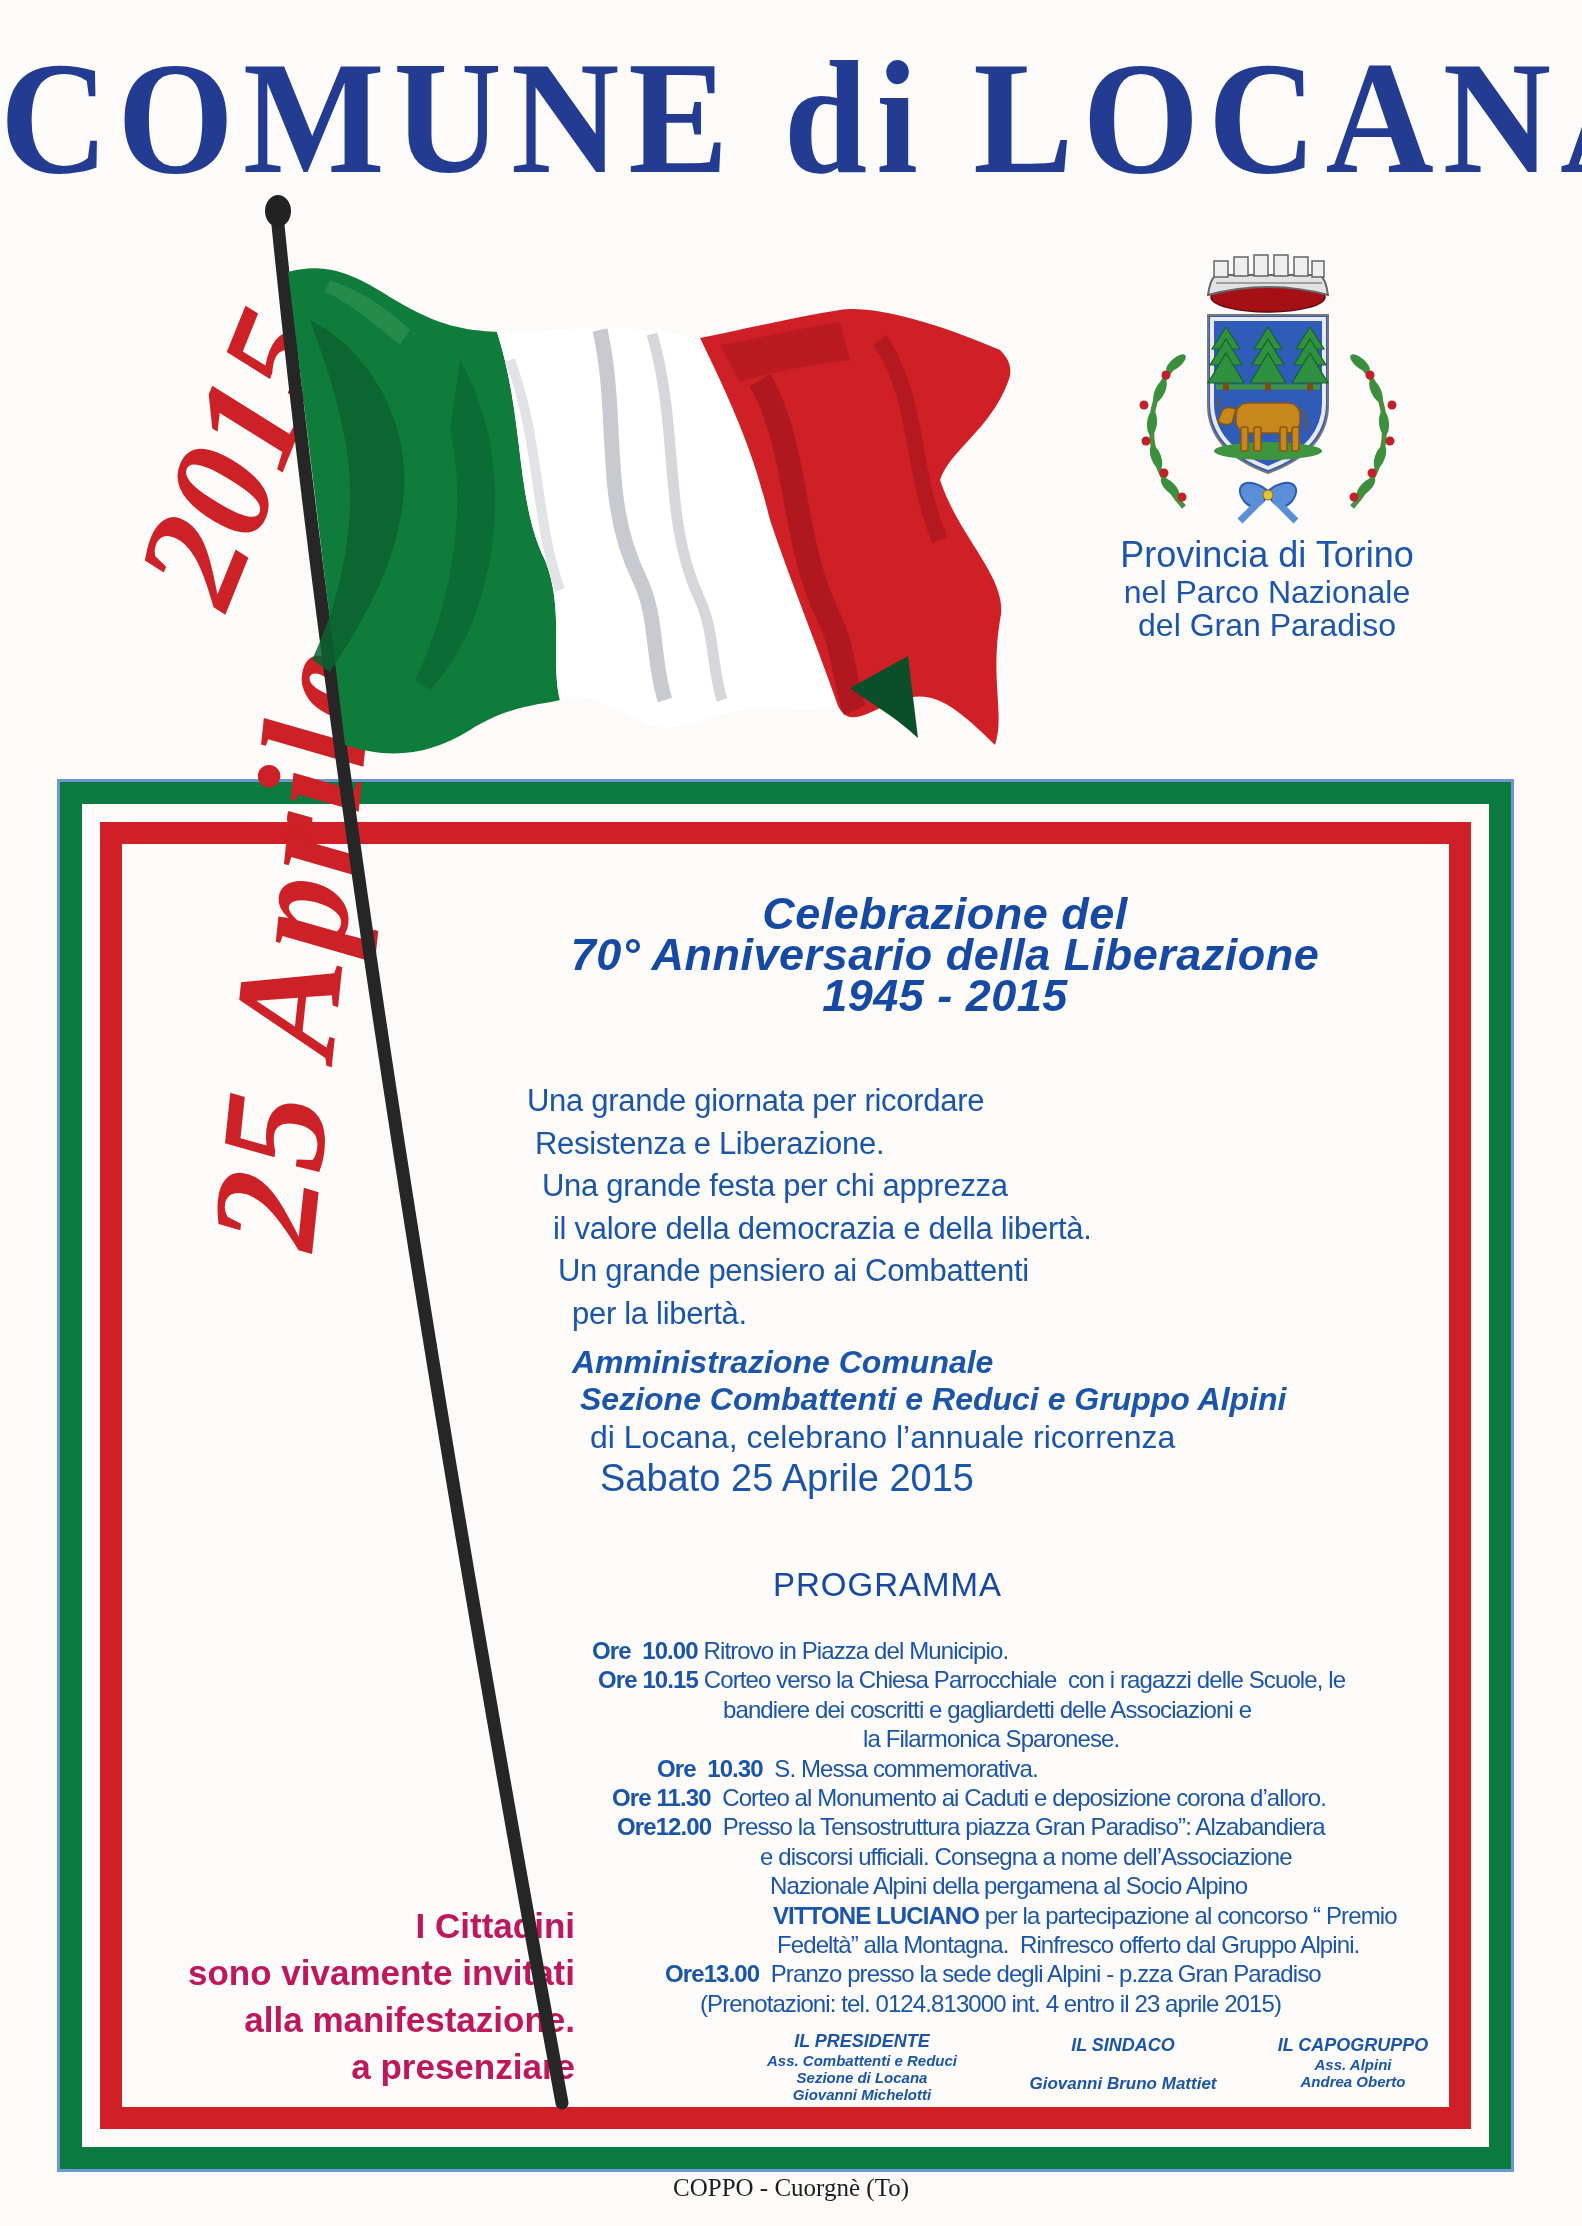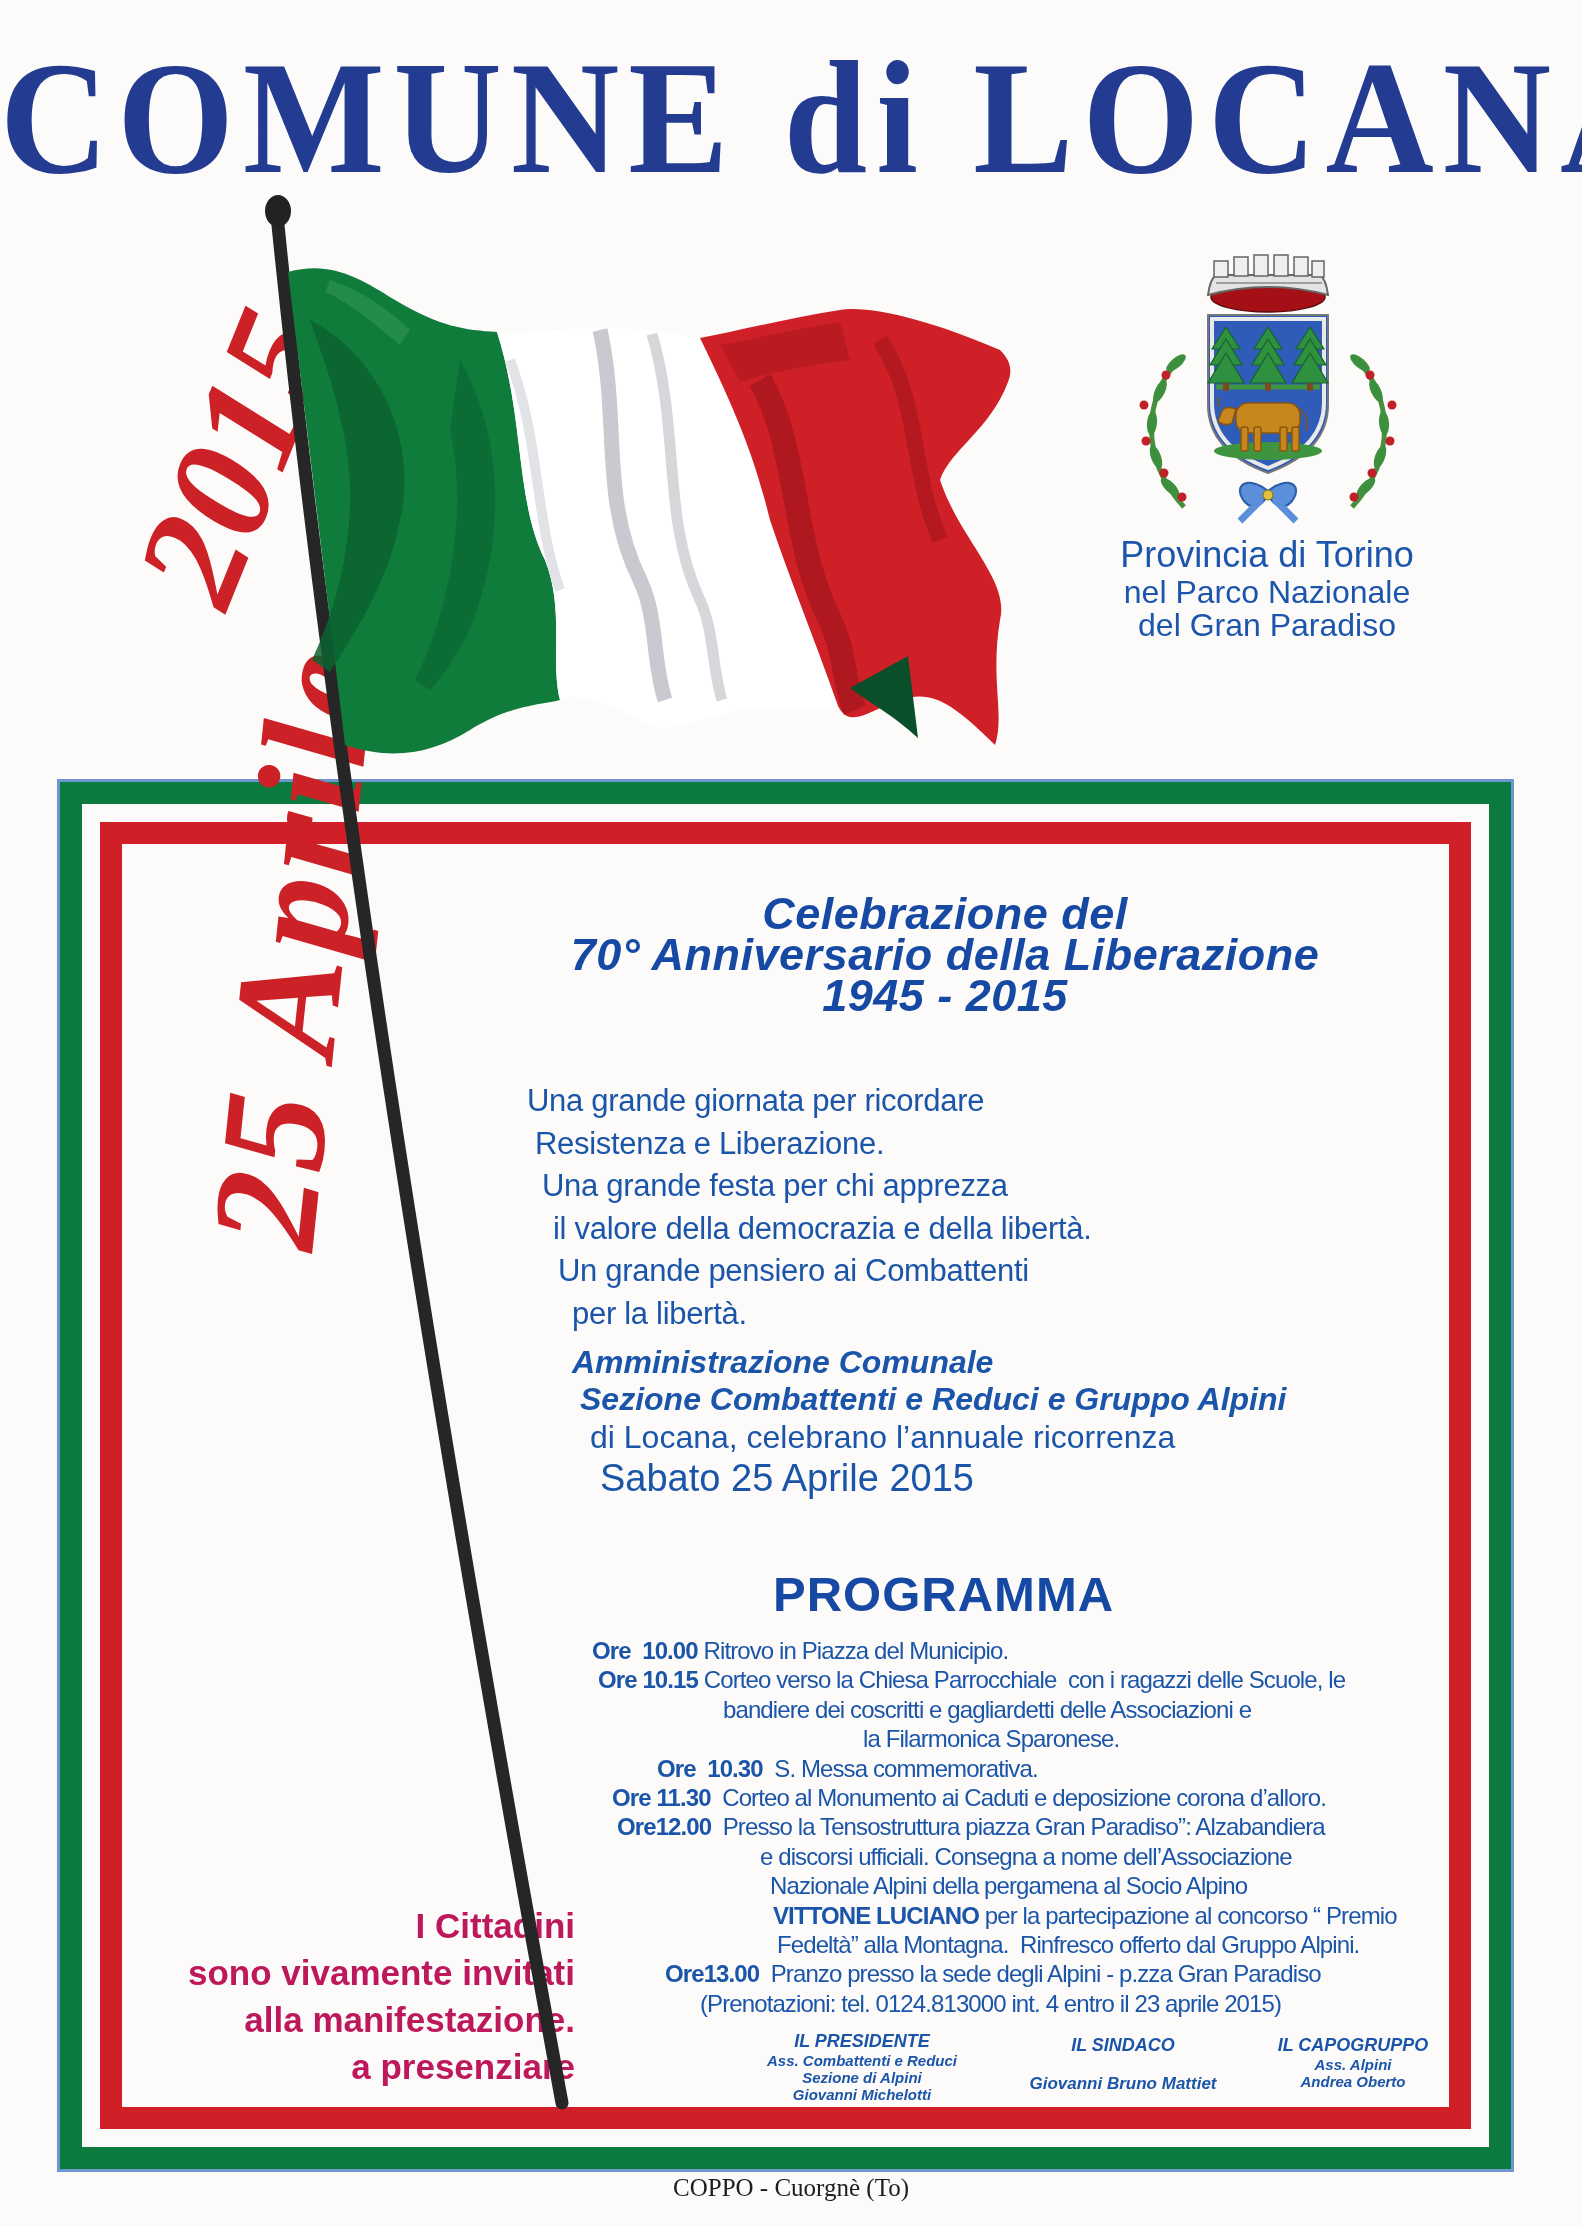--- a/index.html
+++ b/index.html
@@ -33,21 +33,21 @@
   .content{position:absolute;inset:0;z-index:2;border-radius:9px;}
   .heading{position:absolute;left:520px;top:893px;width:850px;text-align:center;
            font-weight:bold;font-style:italic;font-size:45px;line-height:41px;
            letter-spacing:.5px;color:#1649a4;}
   .intro{position:absolute;left:527px;top:1080px;font-size:31px;line-height:42.5px;
          letter-spacing:-.3px;color:#1a55aa;white-space:pre;}
   .org{position:absolute;left:572px;top:1344px;color:#1a55aa;white-space:pre;}
   .org-bi{font-weight:bold;font-style:italic;font-size:32px;line-height:37px;}
   .org-reg{font-size:32px;line-height:38px;}
   .org-b{font-weight:normal;font-size:38px;line-height:44px;}
-  .progtitle{position:absolute;left:773px;top:1566px;font-size:49px;font-weight:bold;
+  .progtitle{position:absolute;left:773px;top:1566px;font-size:33px;font-weight:normal;
              letter-spacing:1px;color:#1649a4;}
   .program{position:absolute;left:592px;top:1636px;width:870px;font-size:24px;
            line-height:29.4px;letter-spacing:-.9px;color:#1a55aa;white-space:pre;}
   .pb{font-weight:bold;}
   .invite{position:absolute;left:85px;top:1902px;width:490px;text-align:right;
           font-weight:bold;font-size:35px;line-height:47px;color:#be185d;}
   .sig{position:absolute;top:2031px;text-align:center;font-style:italic;font-weight:bold;
        color:#1a55aa;white-space:pre;}
   .sig1{left:740px;width:244px;}
   .sig2{left:1003px;width:240px;top:2035px;}
@@ -87,21 +87,21 @@
     <div class="intro"><div>Una grande giornata per ricordare</div><div style="padding-left: 8px;">Resistenza e Liberazione.</div><div style="padding-left: 15px;">Una grande festa per chi apprezza</div><div style="padding-left: 26px;">il valore della democrazia e della libertà.</div><div style="padding-left: 31px;">Un grande pensiero ai Combattenti</div><div style="padding-left: 45px;">per la libertà.</div></div>
     <div class="org"><div class="org-bi">Amministrazione Comunale</div><div class="org-bi" style="padding-left: 8px;">Sezione Combattenti e Reduci e Gruppo Alpini</div><div class="org-reg" style="padding-left: 18px;">di Locana, celebrano l’annuale ricorrenza</div><div class="org-b" style="padding-left: 28px;">Sabato 25 Aprile 2015</div></div>
     <div class="progtitle">PROGRAMMA</div>
     <div class="program"><div style="padding-left: 0px;"><span class="pb">Ore  10.00</span><span> Ritrovo in Piazza del Municipio.</span></div><div style="padding-left: 6px;"><span class="pb">Ore 10.15</span><span> Corteo verso la Chiesa Parrocchiale  con i ragazzi delle Scuole, le</span></div><div style="padding-left: 131px;"><span>bandiere dei coscritti e gagliardetti delle Associazioni e</span></div><div style="padding-left: 271px;"><span>la Filarmonica Sparonese.</span></div><div style="padding-left: 65px;"><span class="pb">Ore  10.30</span><span>  S. Messa commemorativa.</span></div><div style="padding-left: 20px;"><span class="pb">Ore 11.30</span><span>  Corteo al Monumento ai Caduti e deposizione corona d’alloro.</span></div><div style="padding-left: 25px;"><span class="pb">Ore12.00</span><span>  Presso la Tensostruttura piazza Gran Paradiso”: Alzabandiera</span></div><div style="padding-left: 168px;"><span>e discorsi ufficiali. Consegna a nome dell’Associazione</span></div><div style="padding-left: 178px;"><span>Nazionale Alpini della pergamena al Socio Alpino</span></div><div style="padding-left: 181px;"><span class="pb">VITTONE LUCIANO</span><span> per la partecipazione al concorso “ Premio</span></div><div style="padding-left: 185px;"><span>Fedeltà” alla Montagna.  Rinfresco offerto dal Gruppo Alpini.</span></div><div style="padding-left: 73px;"><span class="pb">Ore13.00</span><span>  Pranzo presso la sede degli Alpini - p.zza Gran Paradiso</span></div><div style="padding-left: 108px;"><span>(Prenotazioni: tel. 0124.813000 int. 4 entro il 23 aprile 2015)</span></div></div>
     <div class="invite">
         <div>I Cittadini</div>
         <div>sono vivamente invitati</div>
         <div>alla manifestazione.</div>
         <div>a presenziare</div>
       </div>
-    <div class="sig sig1"><div class="sig-title">IL PRESIDENTE</div><div class="sig-line">Ass. Combattenti e Reduci</div><div class="sig-line">Sezione di Alpini</div><div class="sig-line">Giovanni Michelotti</div></div>
+    <div class="sig sig1"><div class="sig-title">IL PRESIDENTE</div><div class="sig-line">Ass. Combattenti e Reduci</div><div class="sig-line">Sezione di Locana</div><div class="sig-line">Giovanni Michelotti</div></div>
     <div class="sig sig2"><div class="sig-title">IL SINDACO</div><div class="sig-line spacer"></div><div class="sig-line">Giovanni Bruno Mattiet</div></div>
     <div class="sig sig3"><div class="sig-title">IL CAPOGRUPPO</div><div class="sig-line">Ass. Alpini</div><div class="sig-line">Andrea Oberto</div></div>
   </div>
 
   <div class="year">2015</div>
   <div class="date-rot">25 Aprile</div>
 
   <svg class="crest" viewBox="0 0 290 290">
     <g>
       <ellipse cx="148" cy="52" rx="57" ry="15" fill="#a51016" stroke="#5c0a0d" stroke-width="1.5"></ellipse>

